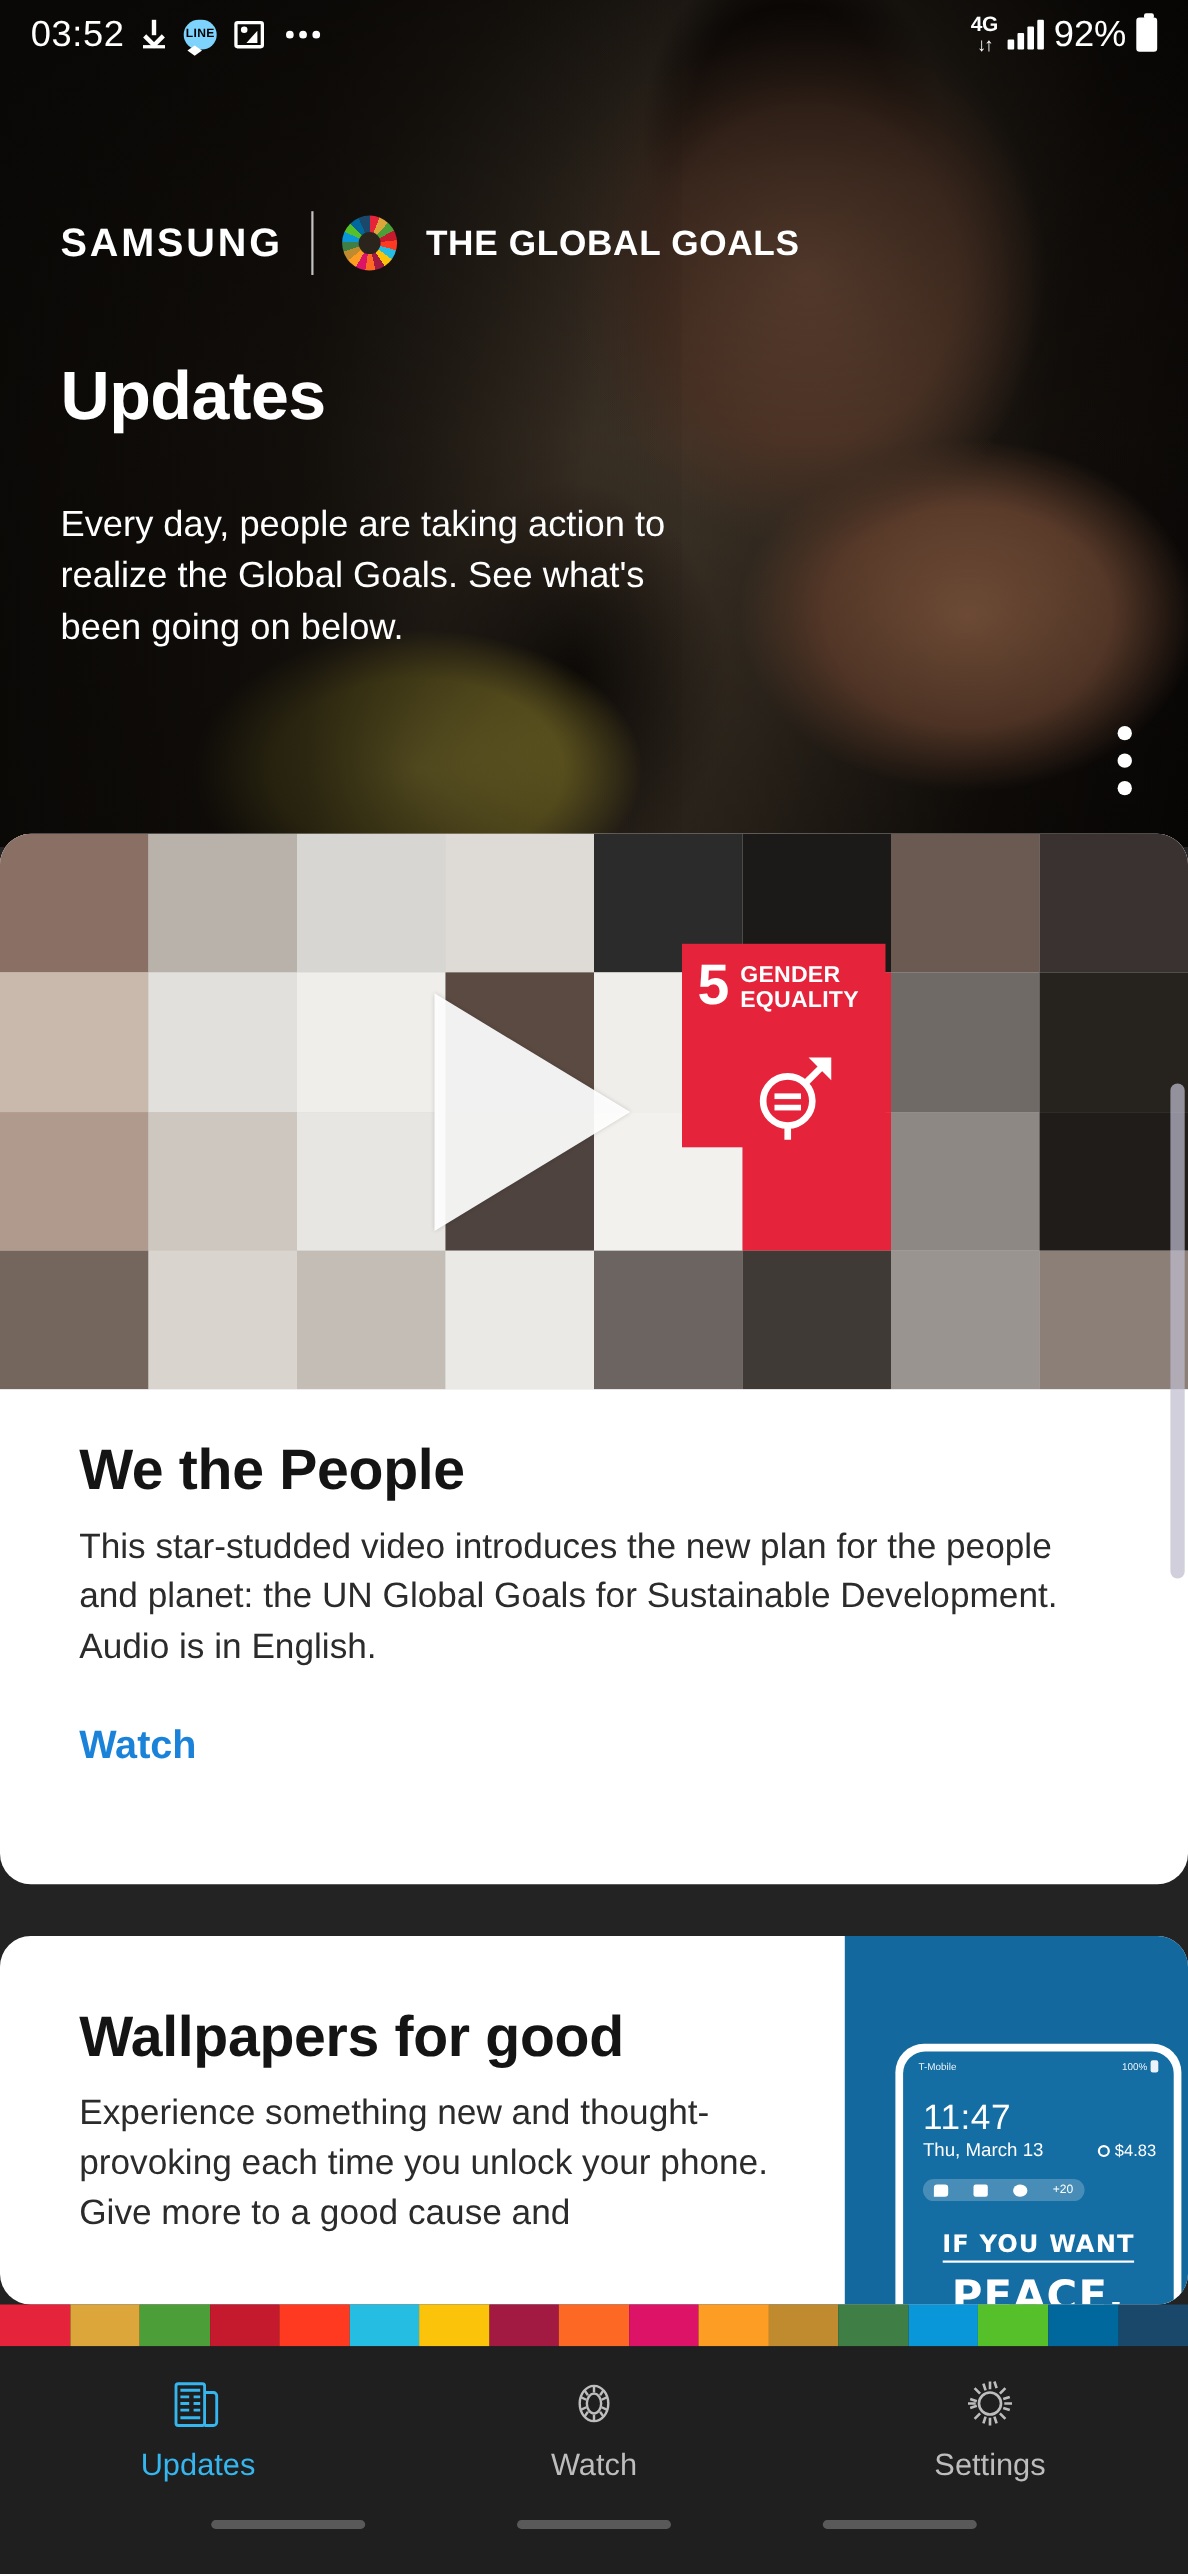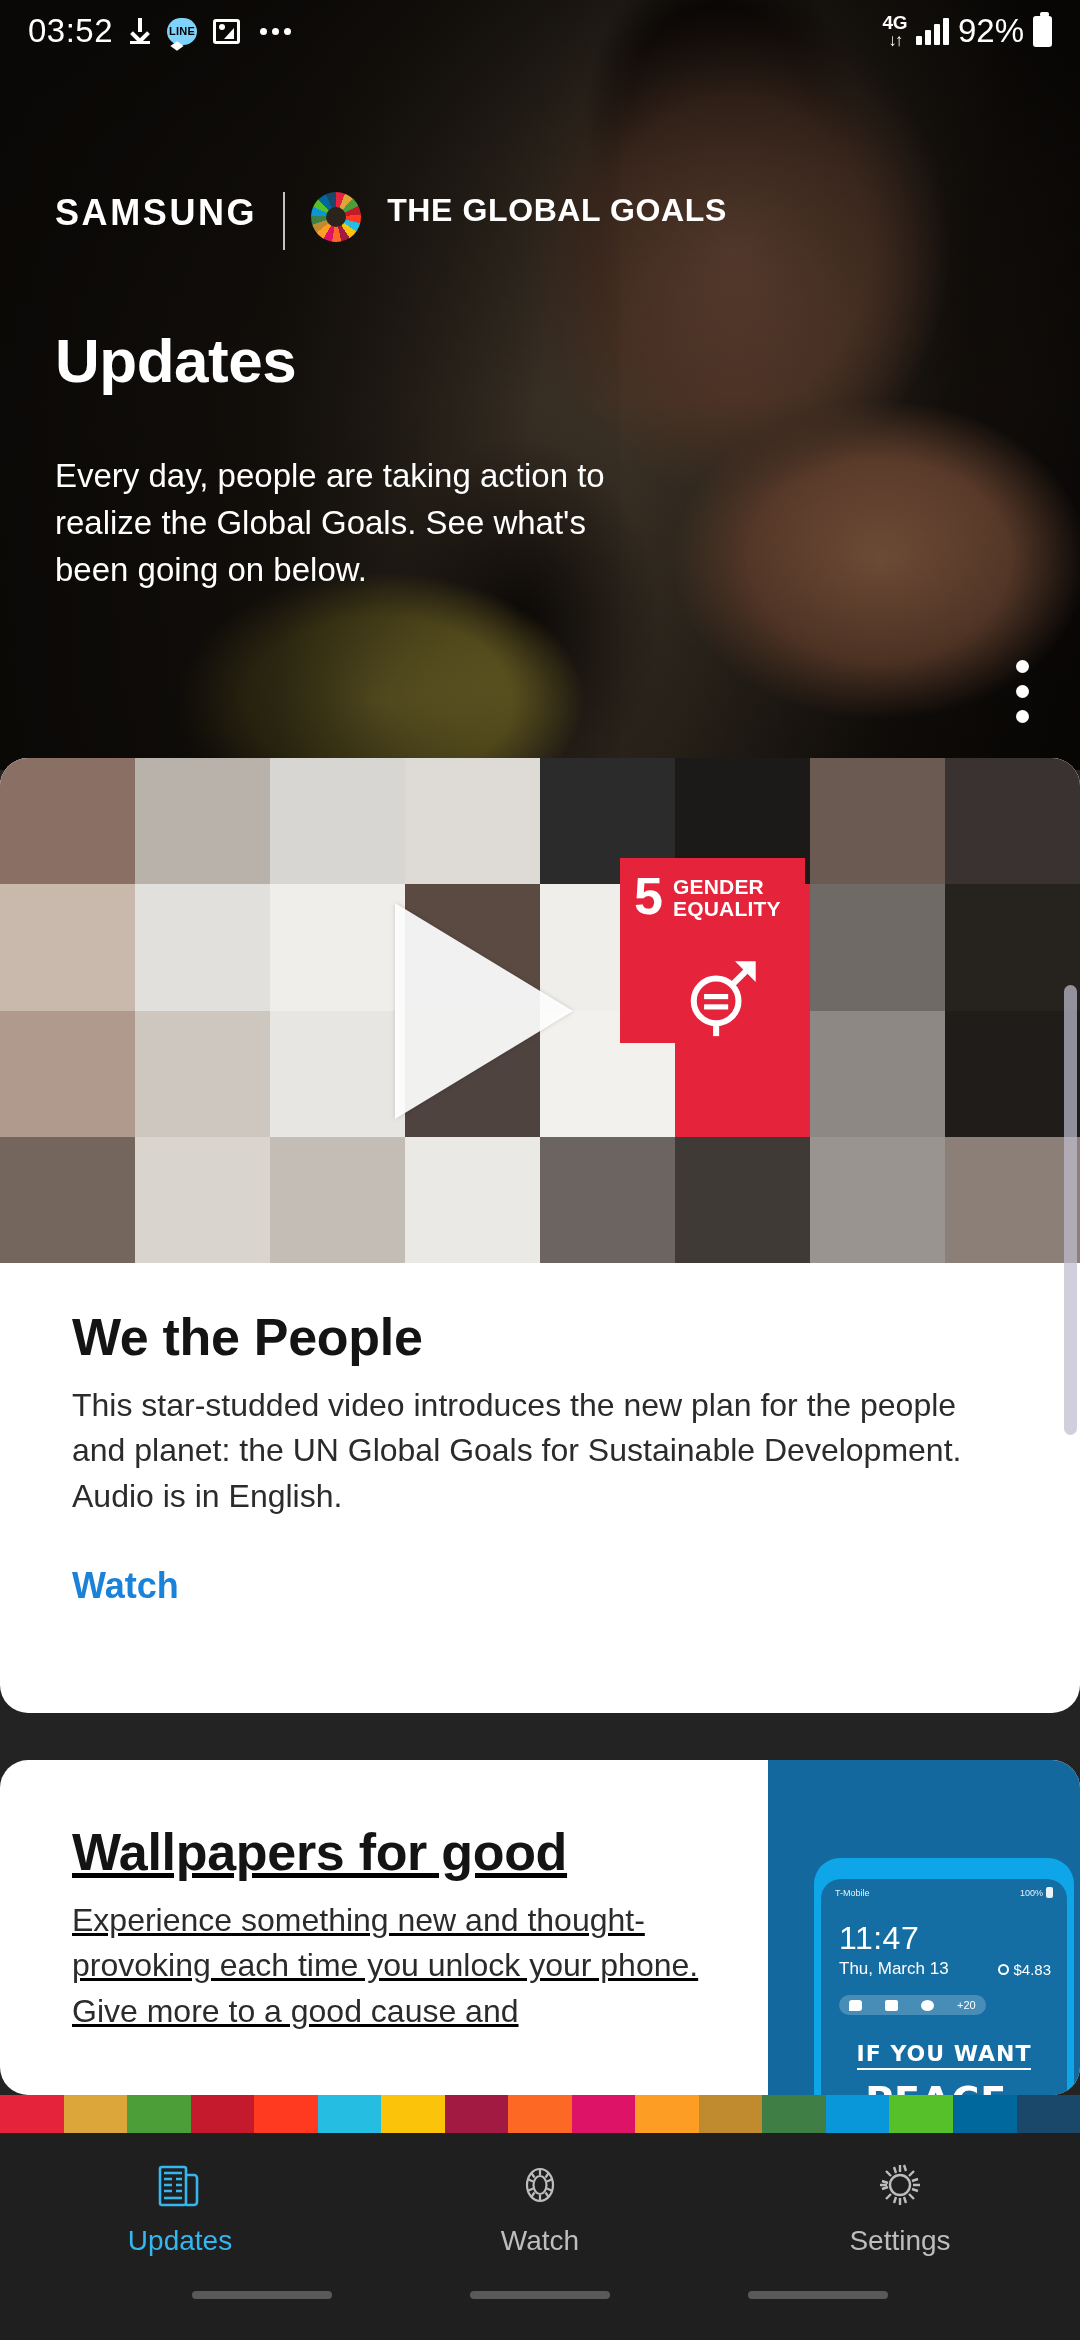--- a/index.html
+++ b/index.html
@@ -49,21 +49,21 @@
   .ic-4g .arw { font-size:17px; letter-spacing:-2px; }
   .ic-signal { display:flex; align-items:flex-end; gap:3px; height:28px; }
   .ic-signal i { width:6px; background:#fff; border-radius:1px; }
   .ic-signal i:nth-child(1){height:9px;} .ic-signal i:nth-child(2){height:15px;}
   .ic-signal i:nth-child(3){height:21px;} .ic-signal i:nth-child(4){height:27px;}
   .sb-batt-txt { font-size:33px; }
   .ic-battery { width:19px; height:31px; border:3px solid #fff; border-radius:3px; position:relative; background:#fff; }
   .ic-battery:before { content:""; position:absolute; left:4px; top:-7px; width:9px; height:5px; background:#fff; border-radius:2px; }
 
   
-  .brandrow { position:absolute; left:55px; top:192px; display:flex; gap:26px; z-index:30; }
+  .brandrow { position:absolute; left:55px; top:192px; display:flex; align-items:center; gap:26px; z-index:30; }
   .samsung { color:#fff; font-size:36px; font-weight:800; letter-spacing:2.6px; font-family:"Liberation Sans", sans-serif; }
   .brand-div { width:2px; height:58px; background:rgba(255,255,255,.75); }
   .sdg-wheel { width:50px; height:50px; border-radius:50%; position:relative;
     background:conic-gradient(
       #e5243b 0deg 21deg, #dda63a 21deg 42deg, #4c9f38 42deg 63deg, #c5192d 63deg 84deg,
       #ff3a21 84deg 105deg, #26bde2 105deg 126deg, #fcc30b 126deg 147deg, #a21942 147deg 168deg,
       #fd6925 168deg 189deg, #dd1367 189deg 210deg, #fd9d24 210deg 231deg, #bf8b2e 231deg 252deg,
       #3f7e44 252deg 273deg, #0a97d9 273deg 294deg, #56c02b 294deg 315deg, #00689d 315deg 336deg,
       #19486a 336deg 360deg); }
   .sdg-wheel:after { content:""; position:absolute; left:50%; top:50%; transform:translate(-50%,-50%);
@@ -94,25 +94,25 @@
   .sdg5 .t { font-size:21px; font-weight:800; line-height:1.05; letter-spacing:.2px; padding-top:4px; }
   .sdg5 .glyph { position:absolute; left:60px; bottom:6px; width:86px; height:86px; }
 
   .card-body { padding:44px 72px 0 72px; }
   .card-title { font-size:52px; font-weight:700; color:#141414; letter-spacing:-.3px; }
   .card-text { margin-top:16px; font-size:32px; line-height:1.42; color:#2b2b2b; }
   .card-link { margin-top:46px; font-size:36px; font-weight:700; color:#1a82d9; display:inline-block; }
 
   .card-wall { left:0; top:1760px; width:1080px; height:335px; border-radius:28px; }
   .wall-inner { display:flex; height:100%; }
-  .wall-left { width:768px; padding:62px 62px 0 72px;text-decoration:underline; }
+  .wall-left { width:768px; padding:62px 62px 0 72px; }
   .wall-right { position:relative; width:312px; background:#13699e; overflow:hidden; }
 
-  .phone { position:absolute; left:46px; top:98px; width:260px; height:400px; background:#0ea5e9;
-    border-radius:26px 26px 0 0; padding:21px 7px 0 7px; }
+  .phone { position:absolute; left:46px; top:98px; width:260px; height:400px; background:#ffffff;
+    border-radius:26px 26px 0 0; padding:7px 7px 0 7px; }
   .phone-scr { width:100%; height:100%; background:#146da3; border-radius:20px 20px 0 0; overflow:hidden;
     position:relative; color:#fff; }
   .p-sb { display:flex; justify-content:space-between; align-items:center; padding:8px 14px 0 14px; font-size:9px; opacity:.92; }
   .p-sb .r { display:flex; align-items:center; gap:3px; }
   .p-batt { width:7px; height:11px; background:#fff; border-radius:2px; display:inline-block; }
   .p-time { font-size:32px; font-weight:400; padding:22px 0 0 18px; letter-spacing:.5px; }
   .p-daterow { display:flex; align-items:center; justify-content:space-between; padding:2px 16px 0 18px; }
   .p-date { font-size:17px; }
   .p-amt { font-size:15px; display:flex; align-items:center; gap:4px; }
   .p-amt .ring { width:11px; height:11px; border:2px solid #fff; border-radius:50%; display:inline-block; }

